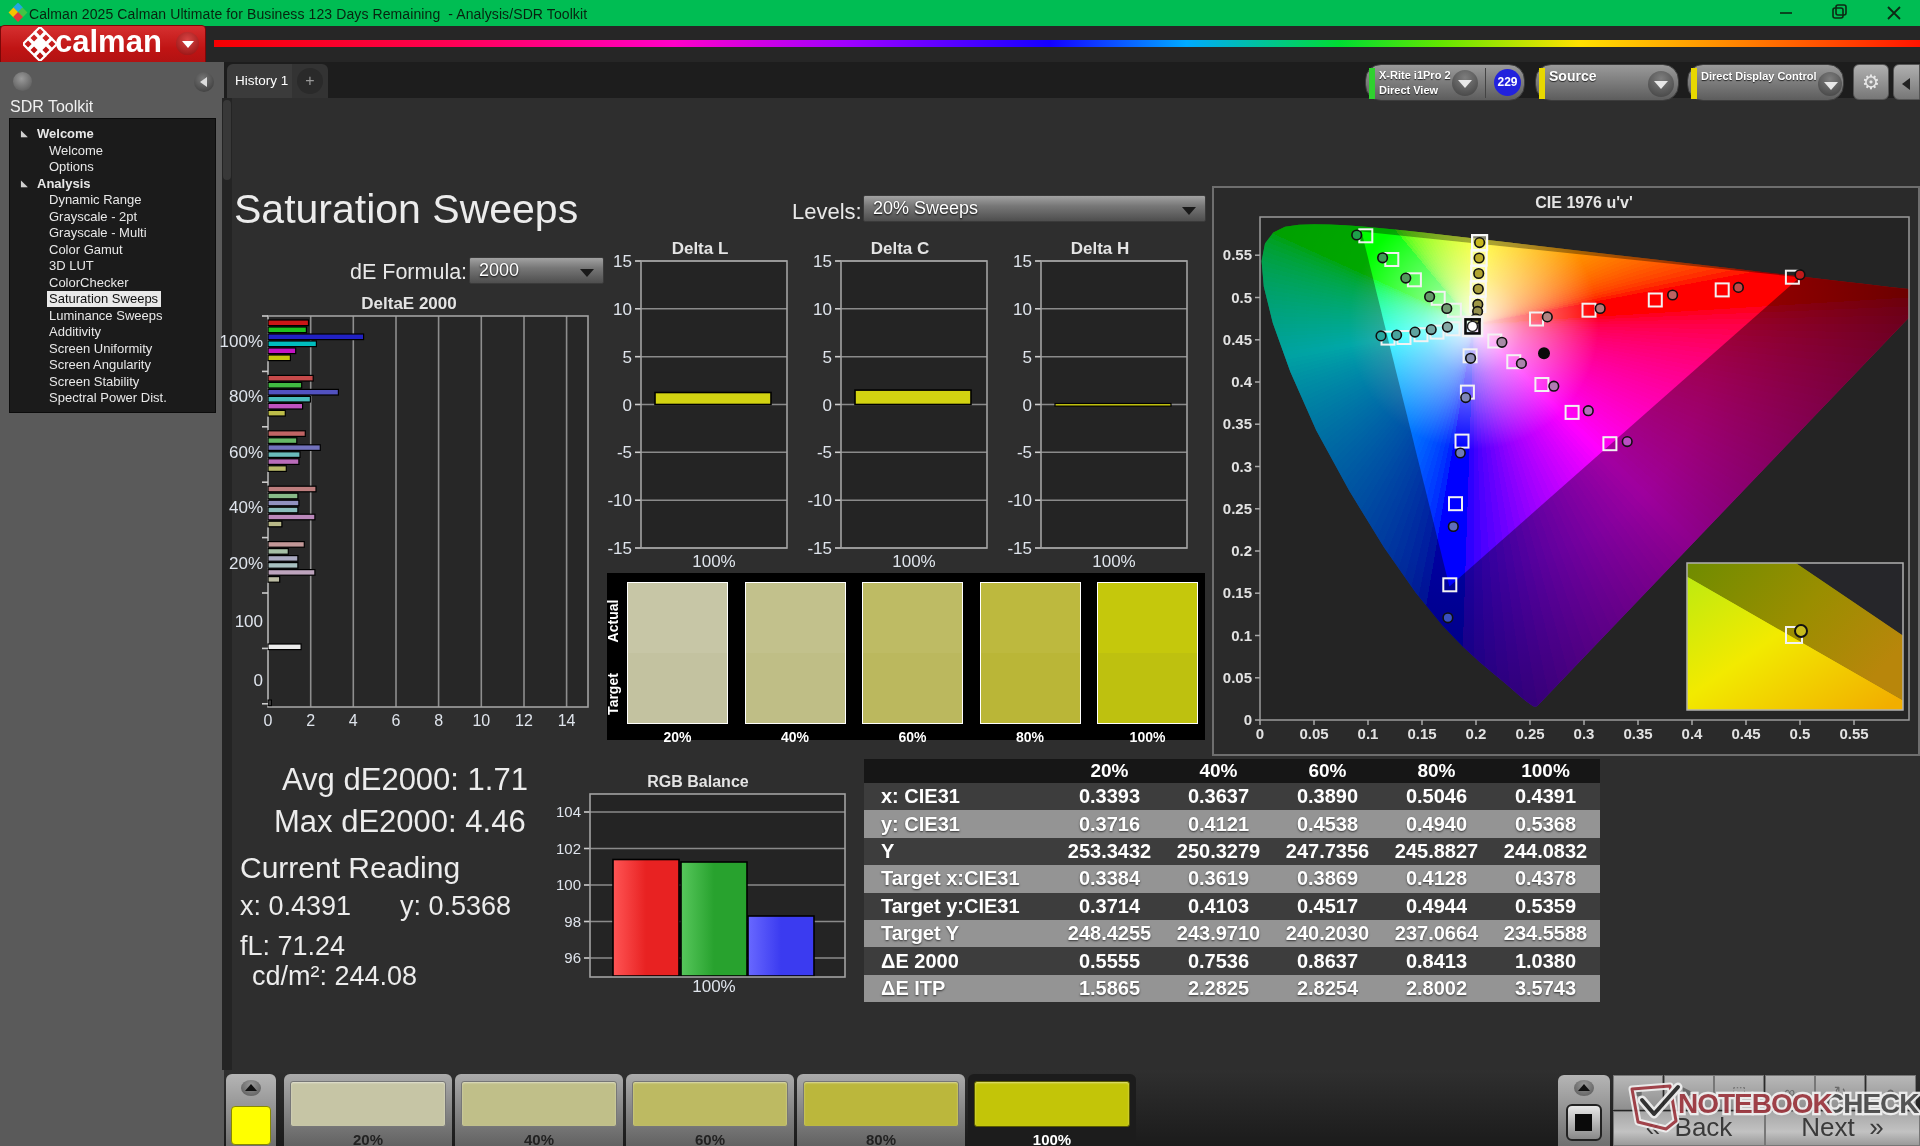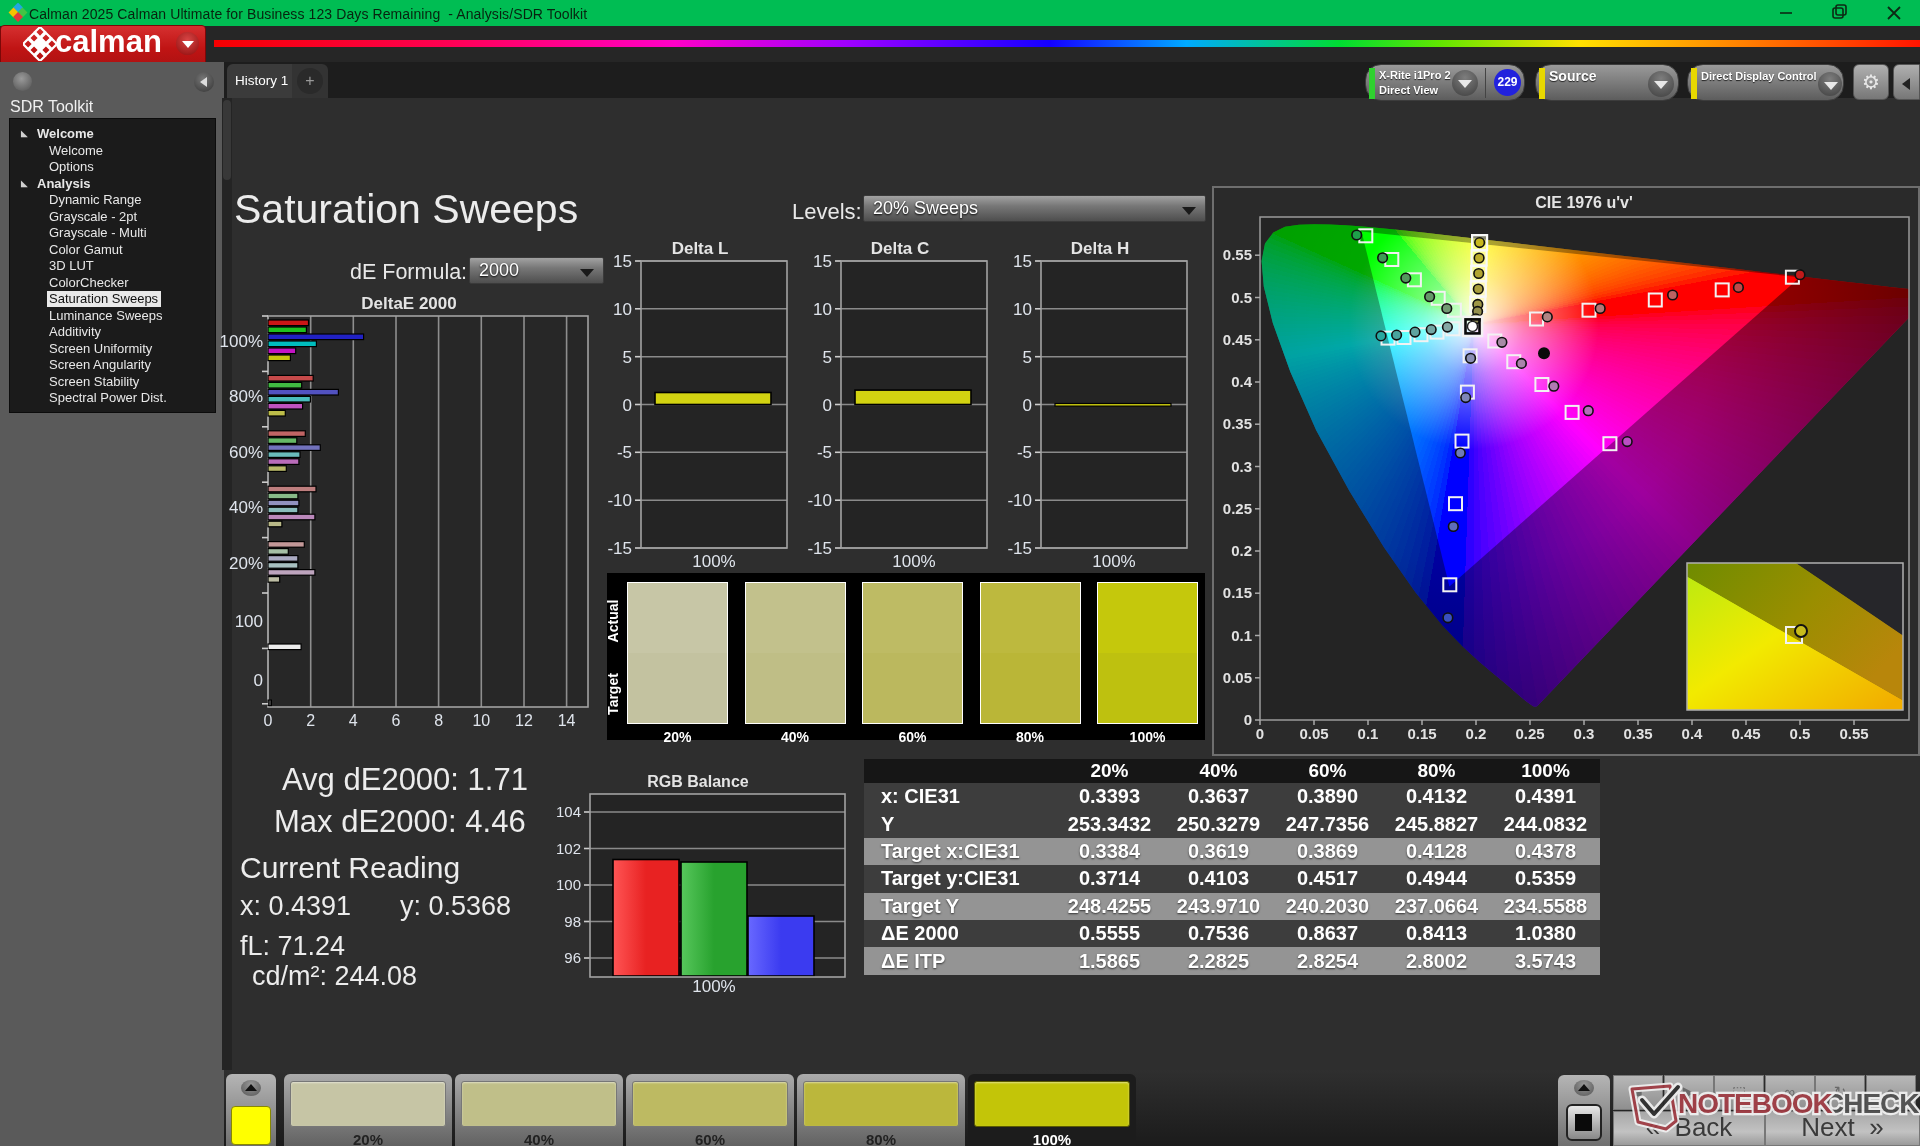--- a/index.html
+++ b/index.html
@@ -837,22 +837,30 @@
       <div class="tc">40%</div>
       <div class="tc">60%</div>
       <div class="tc">80%</div>
       <div class="tc">100%</div>
     </div>
 <div class="trow dark">
       <div class="tc0">x: CIE31</div>
       <div class="tc">0.3393</div>
       <div class="tc">0.3637</div>
       <div class="tc">0.3890</div>
-      <div class="tc">0.4132</div>
+      <div class="tc">0.5046</div>
       <div class="tc">0.4391</div>
+    </div>
+<div class="trow light">
+      <div class="tc0">y: CIE31</div>
+      <div class="tc">0.3716</div>
+      <div class="tc">0.4121</div>
+      <div class="tc">0.4538</div>
+      <div class="tc">0.4940</div>
+      <div class="tc">0.5368</div>
     </div>
 <div class="trow dark">
       <div class="tc0">Y</div>
       <div class="tc">253.3432</div>
       <div class="tc">250.3279</div>
       <div class="tc">247.7356</div>
       <div class="tc">245.8827</div>
       <div class="tc">244.0832</div>
     </div>
 <div class="trow light">

